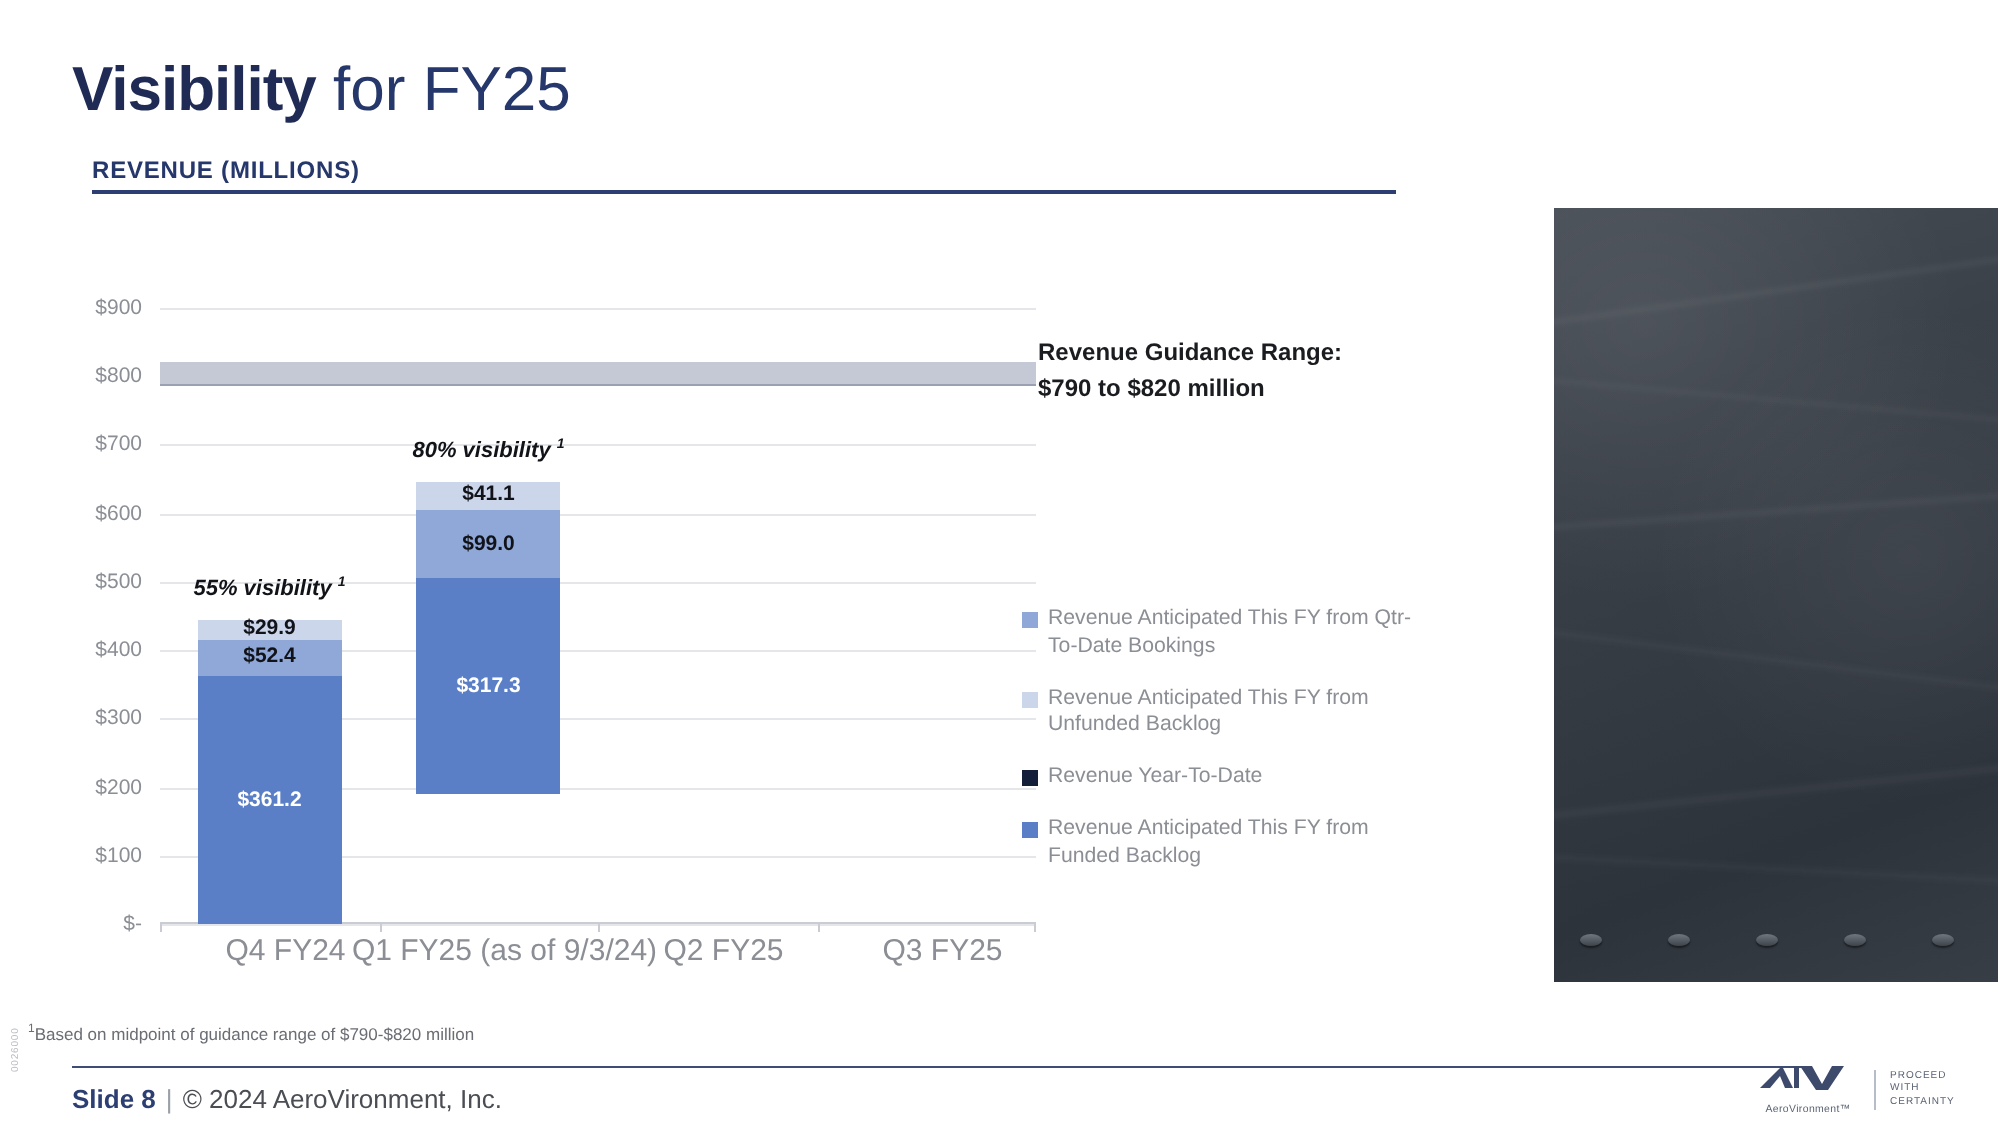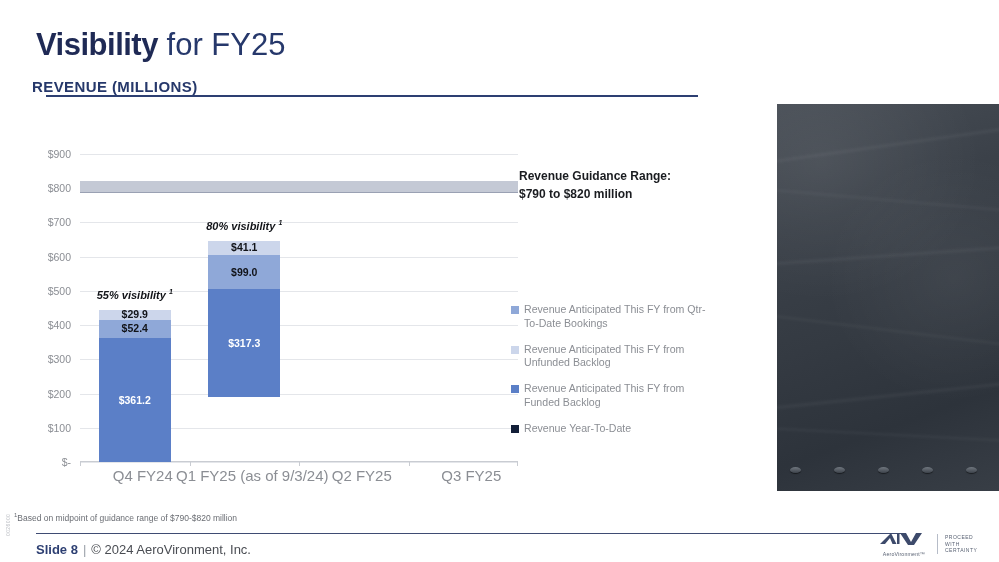--- a/index.html
+++ b/index.html
@@ -11,22 +11,22 @@
     position:relative;
   }
   
   #slide-title{
     position:absolute;left:36px;top:27px;
     font-size:31px;line-height:36px;color:#26386b;font-weight:400;
     white-space:nowrap;
   }
   #slide-title .strong{font-weight:bold;color:#1f2a55;letter-spacing:-0.5px;}
   #section-label{
-    position:absolute;left:32px;top:78px;
-    font-size:15px;font-weight:bold;color:#26386b;letter-spacing:.4px;
+    position:absolute;left:46px;top:78px;
+    font-size:12px;font-weight:bold;color:#26386b;letter-spacing:.4px;
   }
   #section-rule{
     position:absolute;left:46px;top:95px;width:652px;height:1.5px;
     background:#2d3f72;
   }
   
   #chart{
     position:absolute;left:38px;top:140px;width:480px;height:350px;
   }
   .plot{
@@ -200,26 +200,26 @@
 <div id="legend">
     <div class="legend-row">
       <div class="legend-swatch" style="background: rgb(143, 168, 216);"></div>
       <div class="legend-text">Revenue Anticipated This FY from Qtr-To-Date Bookings</div>
     </div>
     <div class="legend-row">
       <div class="legend-swatch" style="background: rgb(204, 214, 235);"></div>
       <div class="legend-text">Revenue Anticipated This FY from Unfunded Backlog</div>
     </div>
     <div class="legend-row">
+      <div class="legend-swatch" style="background: rgb(19, 31, 56);"></div>
+      <div class="legend-text">Revenue Year-To-Date</div>
+    </div>
+    <div class="legend-row">
       <div class="legend-swatch" style="background: rgb(91, 127, 199);"></div>
       <div class="legend-text">Revenue Anticipated This FY from Funded Backlog</div>
-    </div>
-    <div class="legend-row">
-      <div class="legend-swatch" style="background: rgb(19, 31, 56);"></div>
-      <div class="legend-text">Revenue Year-To-Date</div>
     </div>
   </div>
 
 <div id="photo-panel">
   <div class="slate-streak" style="left:-20px;top:40px;width:260px;height:3px;transform:rotate(-8deg);"></div>
   <div class="slate-streak" style="left:-30px;top:95px;width:280px;height:2px;transform:rotate(5deg);"></div>
   <div class="slate-streak" style="left:-10px;top:150px;width:250px;height:2.5px;transform:rotate(-4deg);"></div>
   <div class="slate-streak" style="left:-25px;top:225px;width:270px;height:2px;transform:rotate(7deg);"></div>
   <div class="slate-streak" style="left:-15px;top:290px;width:260px;height:3px;transform:rotate(-6deg);"></div>
   <div class="slate-streak" style="left:0px;top:330px;width:240px;height:2px;transform:rotate(3deg);"></div>

